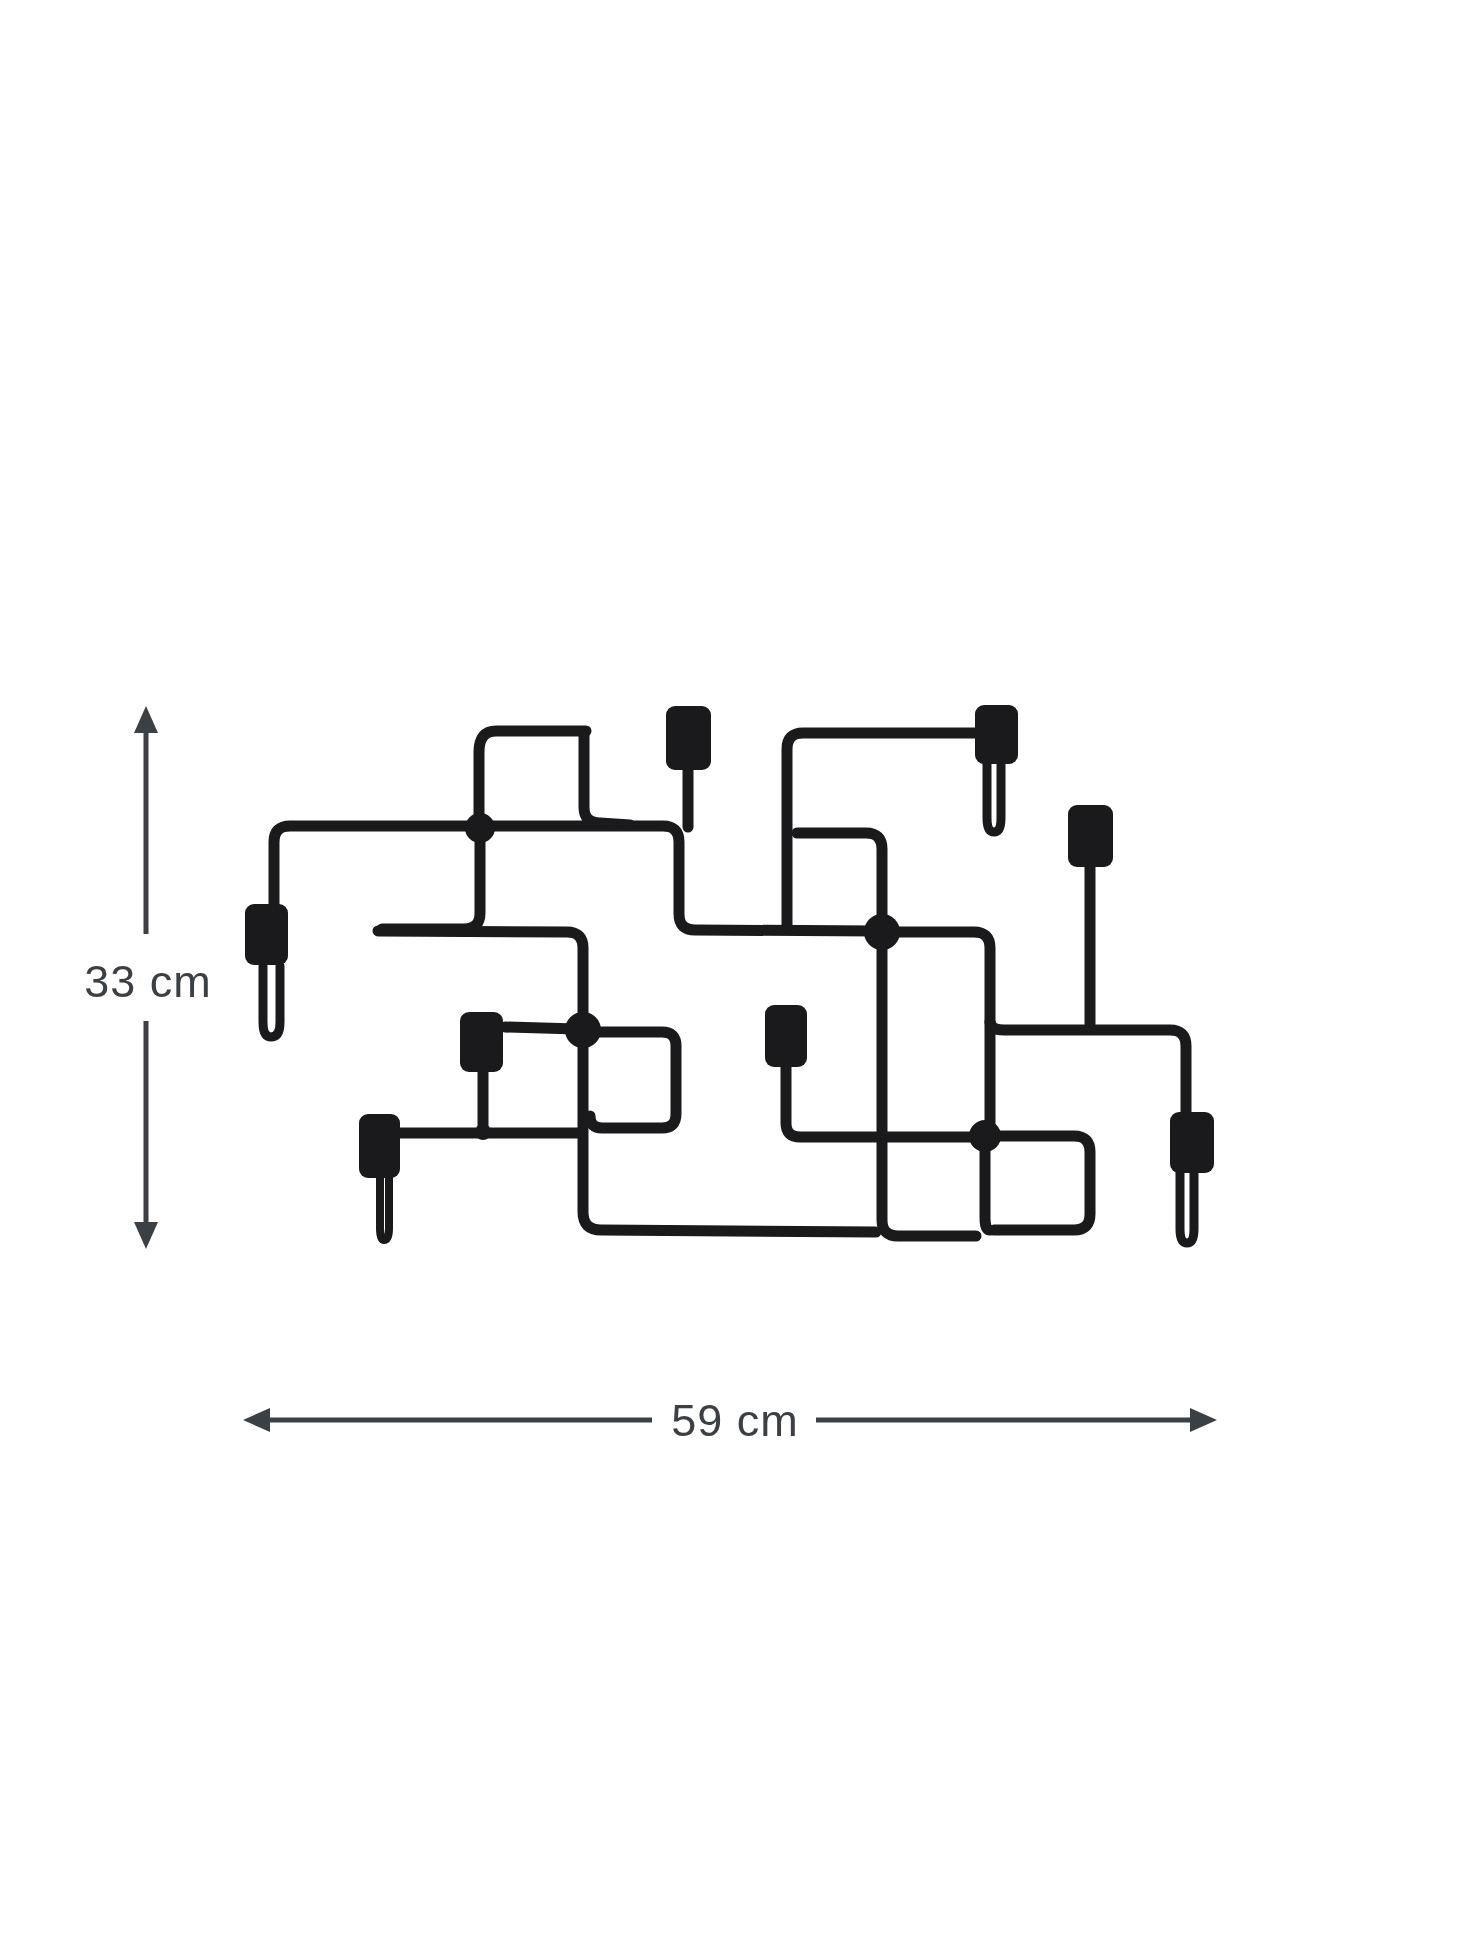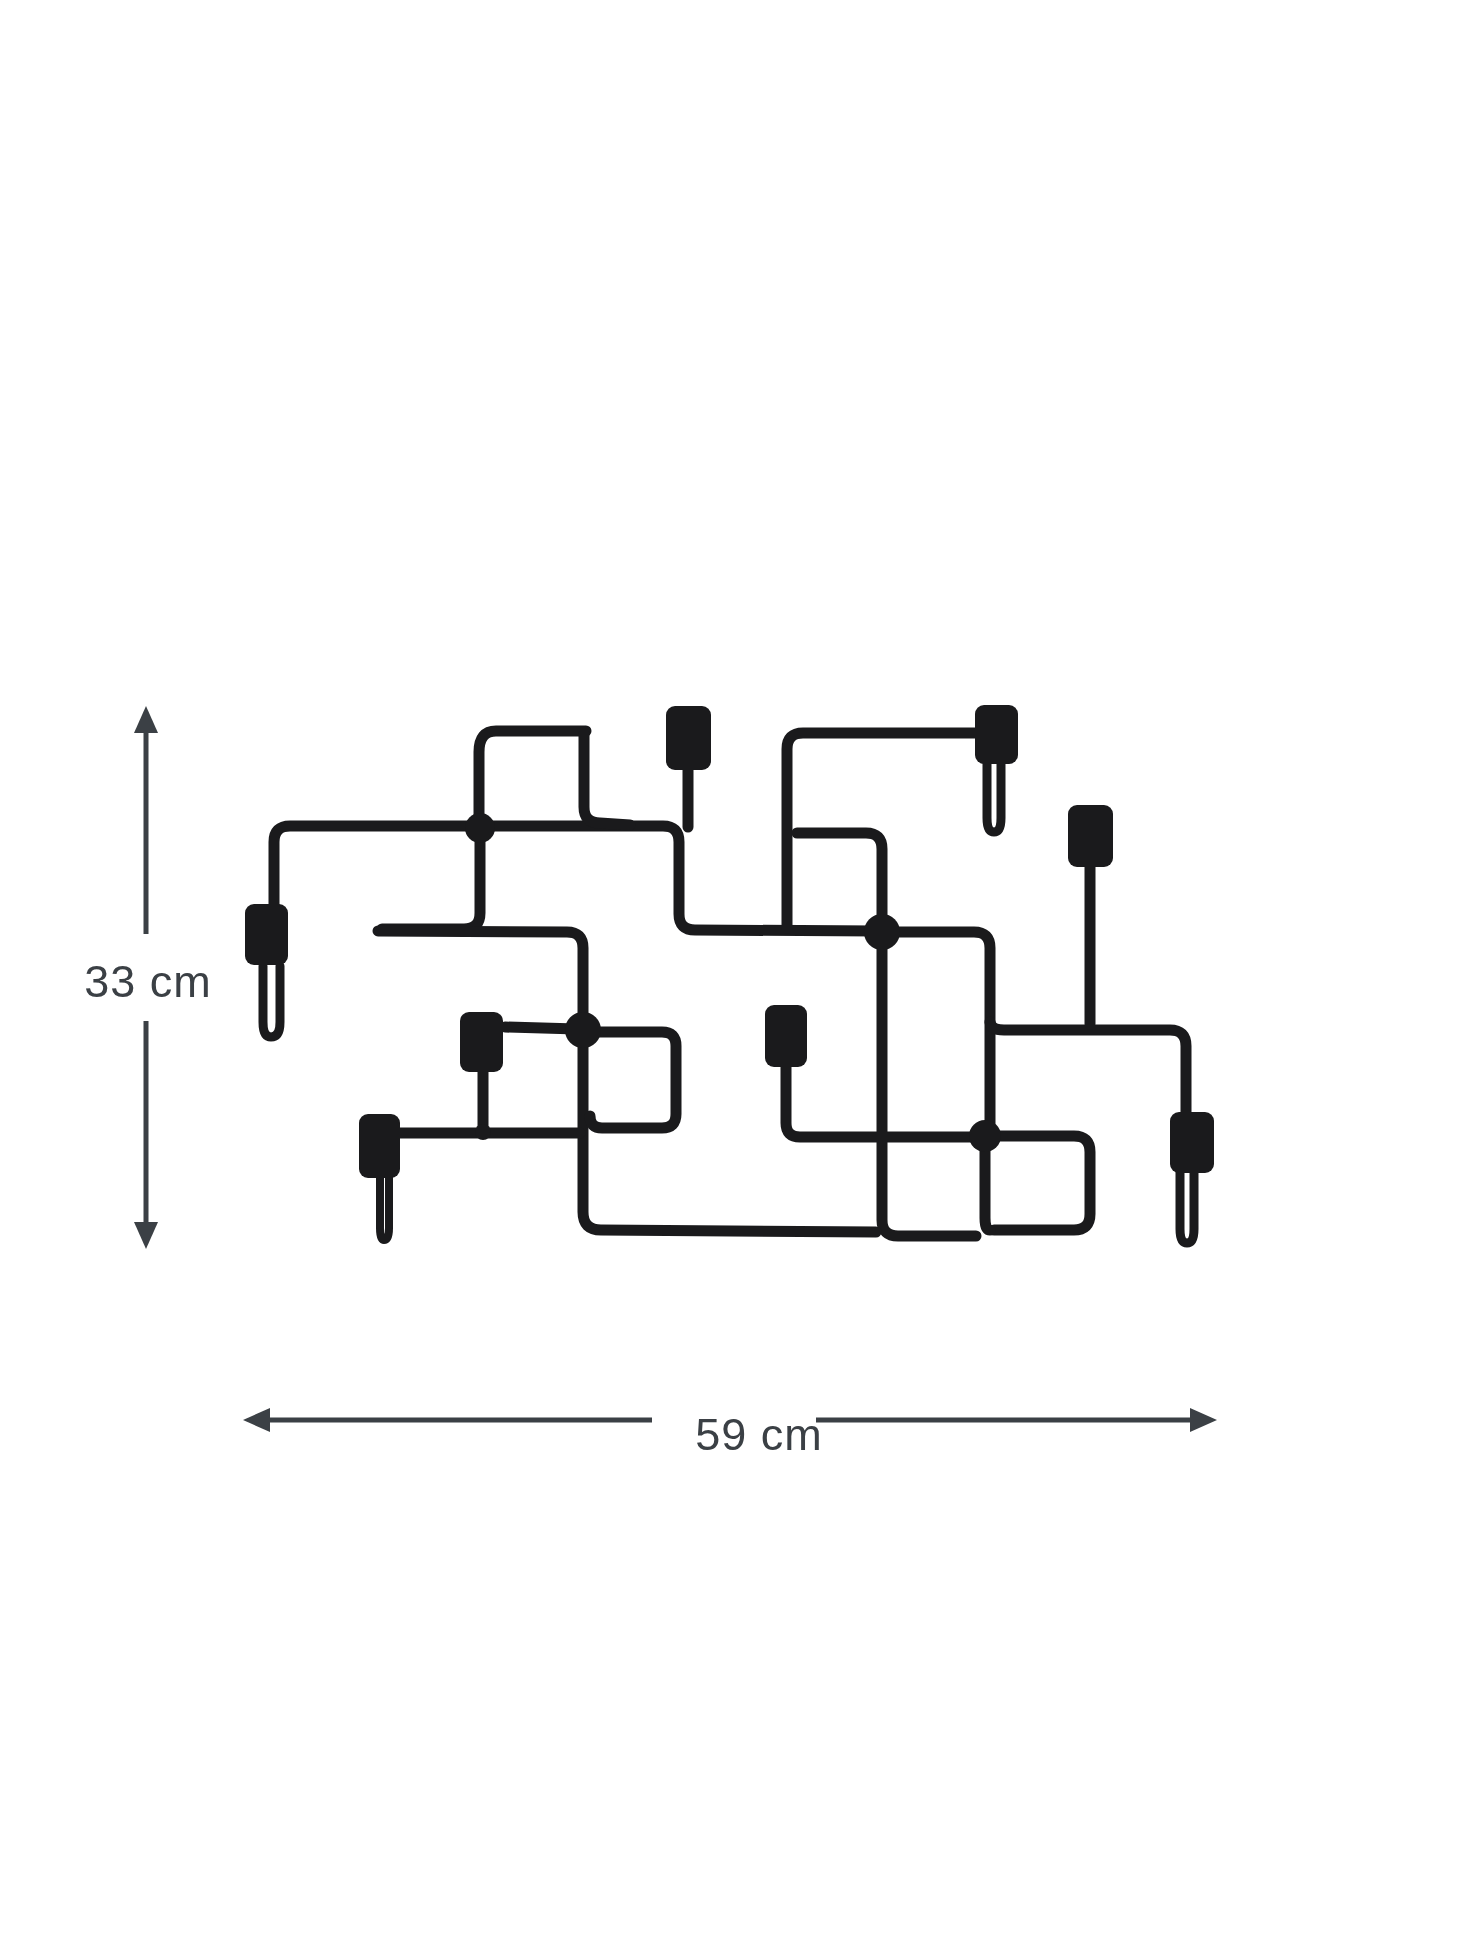--- a/index.html
+++ b/index.html
@@ -110,15 +110,15 @@
     <g>
       <line class="dim" x1="266" y1="1420" x2="652" y2="1420"></line>
       <line class="dim" x1="816" y1="1420" x2="1194" y2="1420"></line>
       <polygon class="dimhead" points="243,1420 270,1408 270,1432"></polygon>
       <polygon class="dimhead" points="1217,1420 1190,1408 1190,1432"></polygon>
     </g>
   </svg>
 
   <div class="dim-label" style="left:148px; top:982px;">33 cm</div>
 
-  <div class="dim-label" style="left:759px; top:1421px;margin-top:14px;">59 cm</div>
+  <div class="dim-label" style="left:735px; top:1421px;">59 cm</div>
 
 </div>
 
 </body></html>

